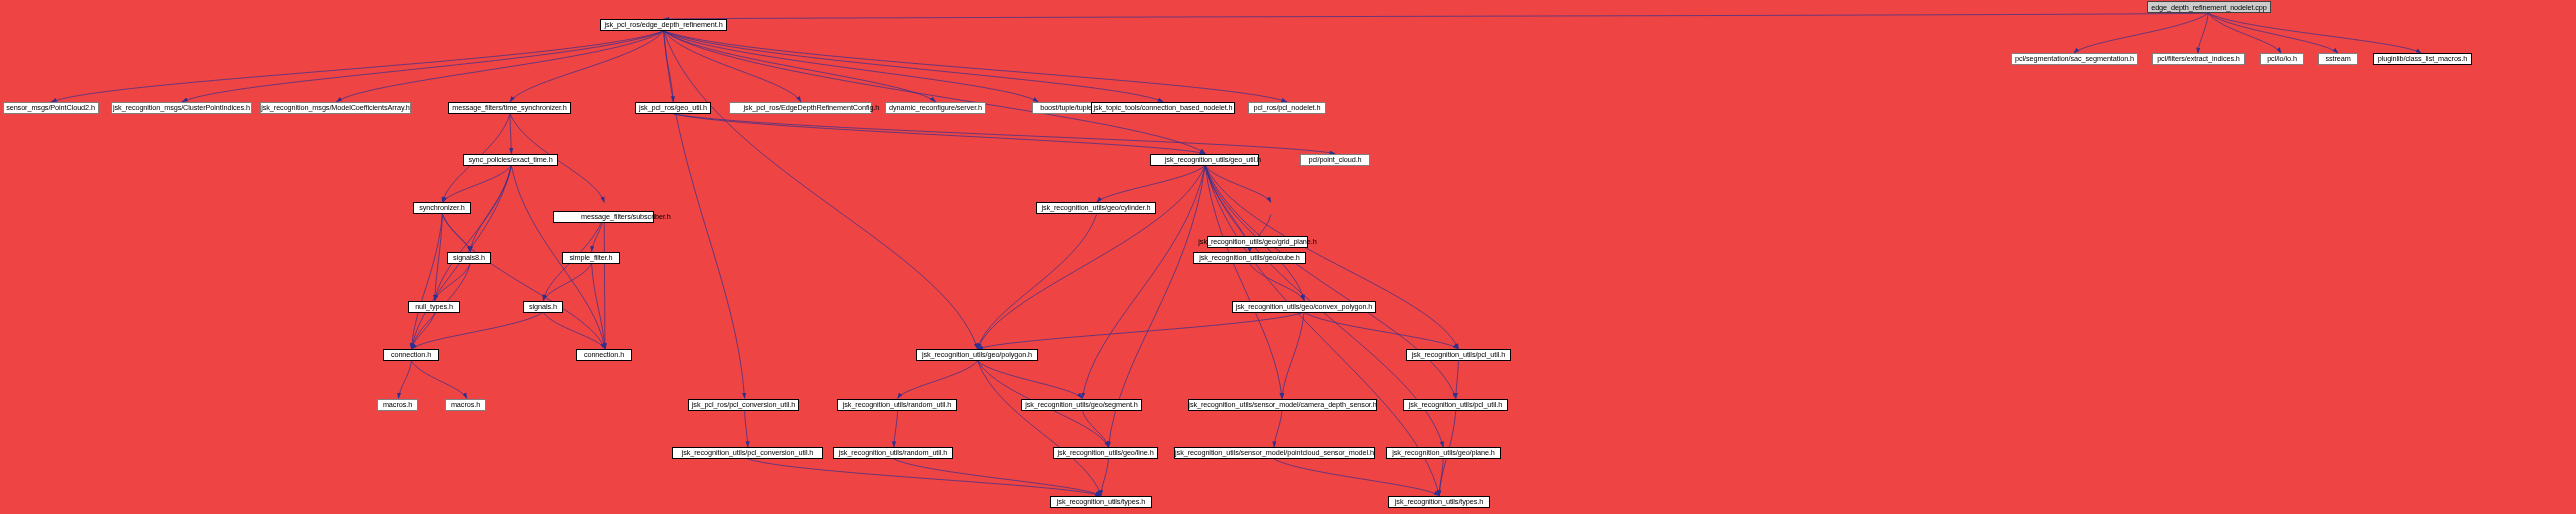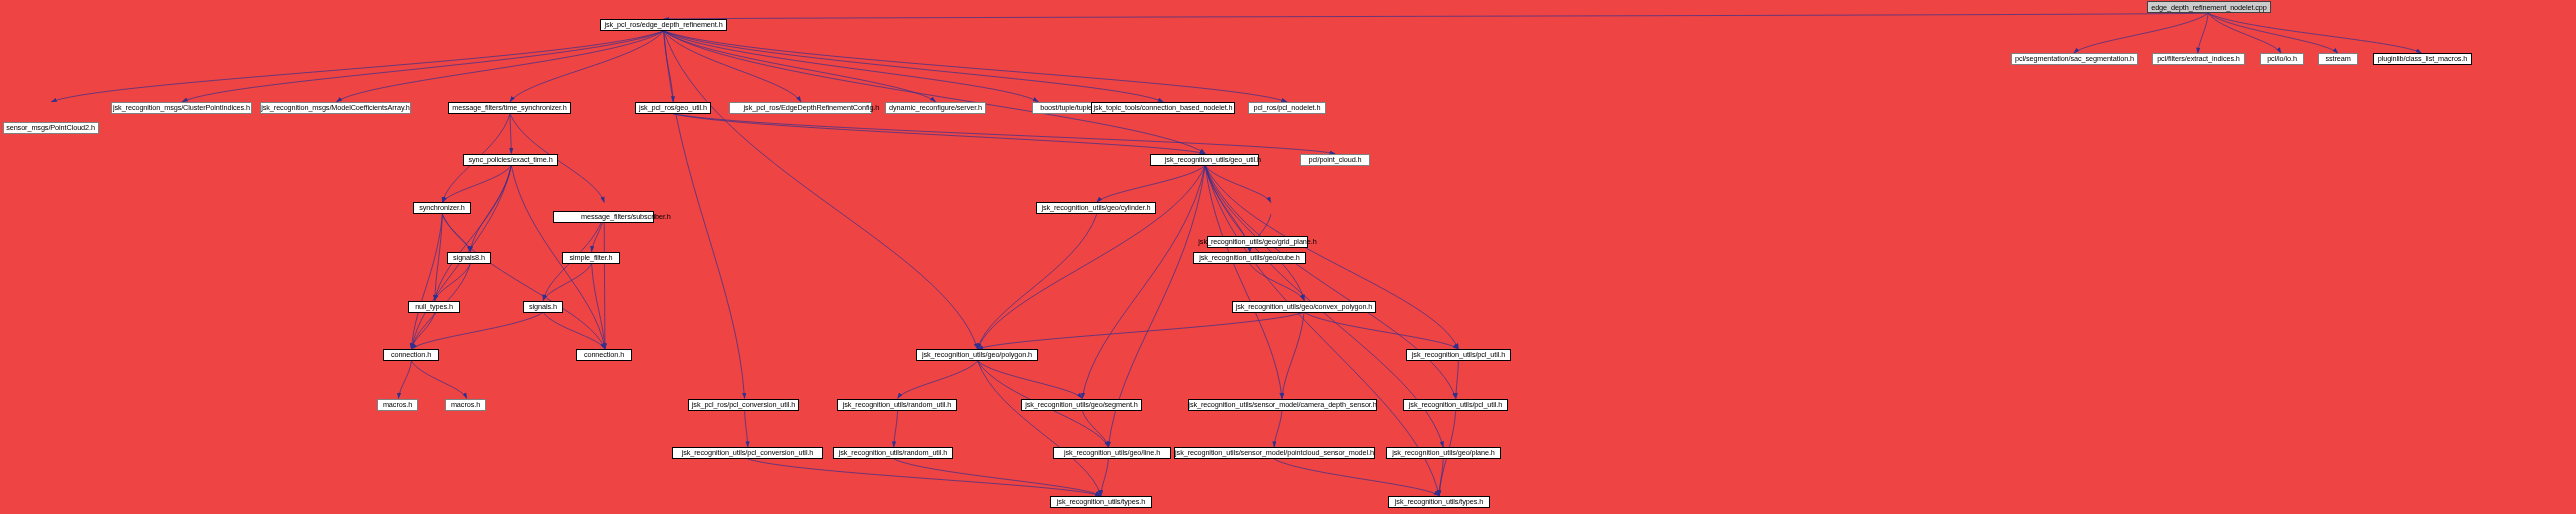--- a/index.html
+++ b/index.html
@@ -137,21 +137,21 @@
       </div>
       <div class="node" style="left: 2260px; top: 53px; width: 44px;">
         <span>pcl/io/io.h</span>
       </div>
       <div class="node" style="left: 2318px; top: 53px; width: 40px;">
         <span>sstream</span>
       </div>
       <div class="node thick" style="left: 2373px; top: 53px; width: 99px;">
         <span>pluginlib/class_list_macros.h</span>
       </div>
-      <div class="node" style="left: 2.5px; top: 102px; width: 96px; margin-top: 20px;">
+      <div class="node" style="left: 2.5px; top: 102px; width: 96px;">
         <span>sensor_msgs/PointCloud2.h</span>
       </div>
       <div class="node" style="left: 111px; top: 102px; width: 141px;">
         <span>jsk_recognition_msgs/ClusterPointIndices.h</span>
       </div>
       <div class="node" style="left: 260px; top: 102px; width: 151px;">
         <span>jsk_recognition_msgs/ModelCoefficientsArray.h</span>
       </div>
       <div class="node thick" style="left: 448px; top: 102px; width: 123px;">
         <span>message_filters/time_synchronizer.h</span>
@@ -245,21 +245,21 @@
       </div>
       <div class="node thick" style="left: 1403px; top: 399px; width: 105px;">
         <span>jsk_recognition_utils/pcl_util.h</span>
       </div>
       <div class="node thick" style="left: 672px; top: 447px; width: 151px;">
         <span>jsk_recognition_utils/pcl_conversion_util.h</span>
       </div>
       <div class="node thick" style="left: 833px; top: 447px; width: 120px;">
         <span>jsk_recognition_utils/random_util.h</span>
       </div>
-      <div class="node thick" style="left: 1053px; top: 447px; width: 118px;">
+      <div class="node thick" style="left: 1053px; top: 447px; width: 105px;">
         <span>jsk_recognition_utils/geo/line.h</span>
       </div>
       <div class="node thick" style="left: 1174px; top: 447px; width: 201px;">
         <span>jsk_recognition_utils/sensor_model/pointcloud_sensor_model.h</span>
       </div>
       <div class="node thick" style="left: 1386px; top: 447px; width: 115px;">
         <span>jsk_recognition_utils/geo/plane.h</span>
       </div>
       <div class="node thick" style="left: 1050px; top: 496px; width: 102px;">
         <span>jsk_recognition_utils/types.h</span>

